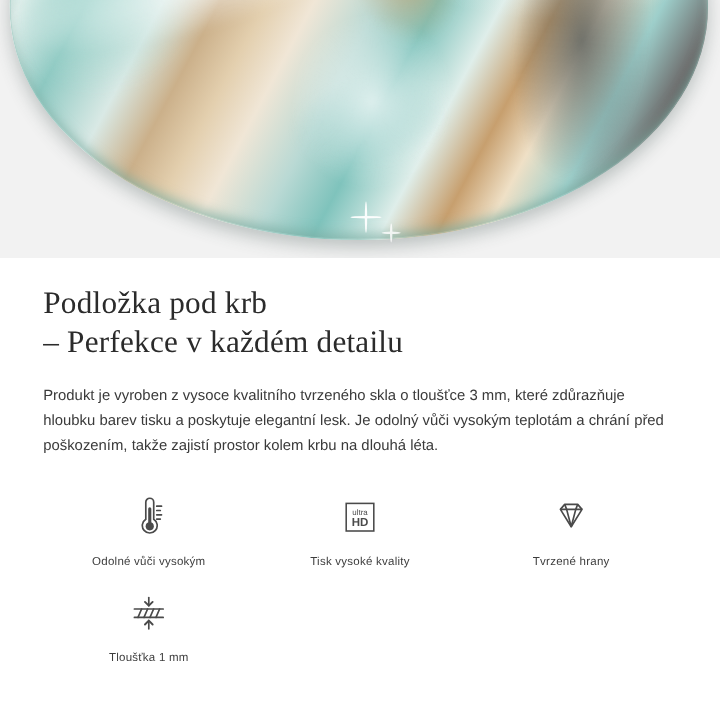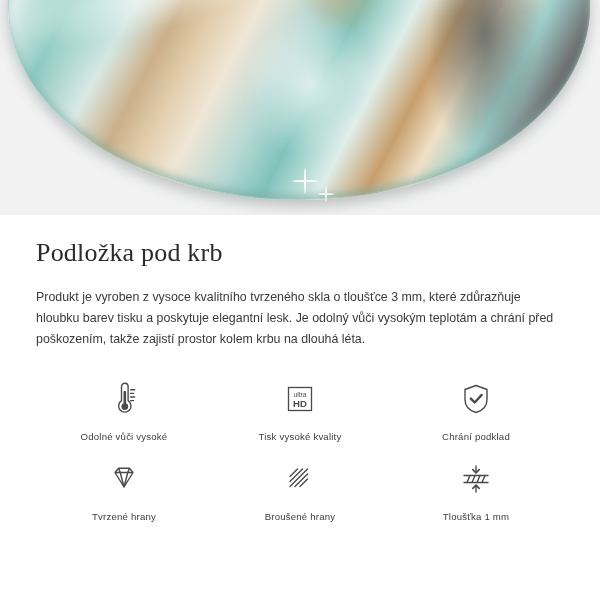--- a/index.html
+++ b/index.html
@@ -196,82 +196,62 @@
       <div class="board-edge"></div>
     </div>
     <div class="sparkle s1"></div>
     <div class="sparkle s2"></div>
   </div>
 
   <div class="content">
 
     <h1 class="headline">
       <span class="l1">Podložka pod krb</span>
+      <span class="l2">– Perfekce v každém detailu</span>
     </h1>
 
     <p class="paragraph">Produkt je vyroben z vysoce kvalitního tvrzeného skla o tloušťce 3 mm, které zdůrazňuje hloubku barev tisku a poskytuje elegantní lesk. Je odolný vůči vysokým teplotám a chrání před poškozením, takže zajistí prostor kolem krbu na dlouhá léta.</p>
 
     <div class="features">
 
       <div class="feature">
         <div class="feature-icon">
           <svg width="44" height="44" viewBox="0 0 44 44" fill="none" stroke="#4a4a4a" stroke-width="1.4" stroke-linecap="round">
             <path d="M19.5 9.5a3.3 3.3 0 0 1 6.6 0v14.2a6.2 6.2 0 1 1-6.6 0z"></path>
             <path d="M22.8 15v11.5" stroke-width="2.6"></path>
             <circle cx="22.8" cy="29.6" r="3.4" fill="#4a4a4a" stroke="none"></circle>
             <path d="M28.6 12.8h4M28.6 16.4h3M28.6 20h4M28.6 23.6h3"></path>
           </svg>
         </div>
-        <div class="feature-label">Odolné vůči vysoké</div>
+        <div class="feature-label">Odolné vůči vysokým</div>
       </div>
 
       <div class="feature">
         <div class="feature-icon">
           <svg width="44" height="44" viewBox="0 0 44 44" fill="none">
             <rect x="10.5" y="10.5" width="23" height="23" stroke="#4a4a4a" stroke-width="1.3"></rect>
             <text x="22" y="20" font-family="Liberation Sans, sans-serif" font-size="6.6" fill="#4a4a4a" text-anchor="middle">ultra</text>
             <text x="22" y="29.6" font-family="Liberation Sans, sans-serif" font-size="9.6" font-weight="bold" fill="#4a4a4a" text-anchor="middle">HD</text>
           </svg>
         </div>
         <div class="feature-label">Tisk vysoké kvality</div>
       </div>
 
-      <div class="feature">
-        <div class="feature-icon">
-          <svg width="44" height="44" viewBox="0 0 44 44" fill="none">
-            <path d="M22 8.5l11 4v10.2c0 6.5-4.6 10.9-11 12.8-6.4-1.9-11-6.3-11-12.8V12.5z" stroke="#4a4a4a" stroke-width="1.4" stroke-linejoin="round"></path>
-            <path d="M16.8 21.6l3.9 3.9 7-7.6" stroke="#4a4a4a" stroke-width="2.4" stroke-linecap="round" stroke-linejoin="round"></path>
-          </svg>
-        </div>
-        <div class="feature-label">Chrání podklad</div>
-      </div>
 
       <div class="feature">
         <div class="feature-icon">
           <svg width="44" height="44" viewBox="0 0 44 44" fill="none" stroke="#4a4a4a" stroke-width="1.4" stroke-linejoin="round">
             <path d="M13 15.5h18l-9 14.5z"></path>
             <path d="M13 15.5l3.6-4.2h10.8l3.6 4.2"></path>
             <path d="M16.6 11.3l1.6 4.2M27.4 11.3l-1.6 4.2M18.2 15.5L22 30M25.8 15.5L22 30"></path>
           </svg>
         </div>
         <div class="feature-label">Tvrzené hrany</div>
       </div>
 
-      <div class="feature">
-        <div class="feature-icon">
-          <svg width="44" height="44" viewBox="0 0 44 44" fill="none" stroke="#4a4a4a" stroke-width="1.4" stroke-linecap="round">
-            <path d="M12 29.5L29.5 12"></path>
-            <path d="M12 24.5L24.5 12"></path>
-            <path d="M12 19.5L19.5 12"></path>
-            <path d="M17 29.5L29.5 17"></path>
-            <path d="M22 29.5L29.5 22"></path>
-          </svg>
-        </div>
-        <div class="feature-label">Broušené hrany</div>
-      </div>
 
       <div class="feature">
         <div class="feature-icon">
           <svg width="44" height="44" viewBox="0 0 44 44" fill="none" stroke="#4a4a4a" stroke-width="1.4" stroke-linecap="round">
             <path d="M22 9v6.5"></path>
             <path d="M18.8 12.6l3.2 3.2 3.2-3.2" stroke-width="1.6"></path>
             <path d="M10 18.5h24"></path>
             <path d="M10 25.5h24"></path>
             <path d="M13 25.5l3-7M18 25.5l3-7M23 25.5l3-7M28 25.5l3-7"></path>
             <path d="M22 35v-6.5"></path>

